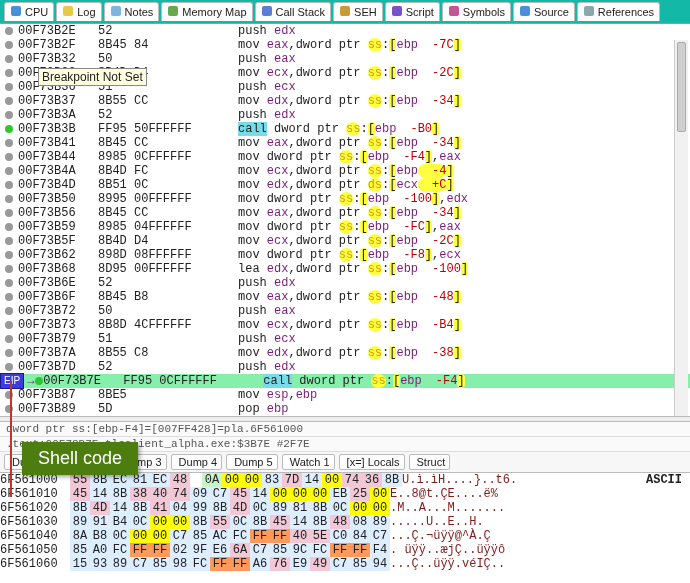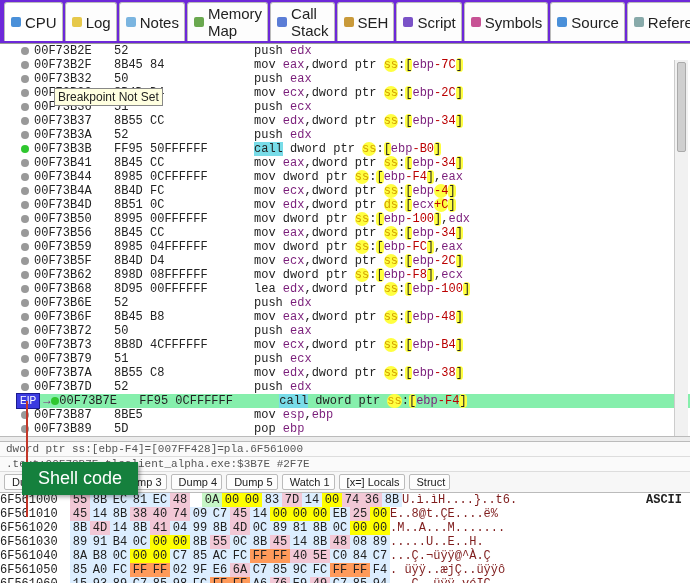--- a/index.html
+++ b/index.html
@@ -1,59 +1,59 @@
 <!DOCTYPE html>
 <html><head>
 <meta charset="utf-8">
 <style>
   * { box-sizing: border-box; margin: 0; padding: 0; }
   body { font-family: "Consolas", "Courier New", monospace; font-size: 12px; background: #fff; color: #222; width: 690px; }
-  .tabbar { display: flex; border-bottom: 1px solid #999; background: #6d28d9; padding:2px 4px; gap:2px; font-family: Tahoma, sans-serif; font-size:15px;}
+  .tabbar { display: flex; border-bottom: 1px solid #999; background: #14b8a6; padding:2px 4px; gap:2px; font-family: Tahoma, sans-serif; font-size:11px;}
   .tab { display:flex; align-items:center; gap:3px; padding:2px 5px; border:1px solid #bbb; border-bottom:none; background:#fdfdfd; border-radius:3px 3px 0 0; cursor:pointer;}
   .tab.active { background:#fff; }
   .tab svg { width:12px; height:12px; }
   .disasm { position:relative; background:#fff; }
   .row { display:flex; align-items:center; height:14px; line-height:14px; white-space:pre; }
   .row.hl { background:#86efac; }
   .gutter { width:18px; display:flex; align-items:center; justify-content:center;}
   .bullet { width:8px; height:8px; border-radius:50%; background:#999;}
   .bullet.green { background:#2fc72f;}
   .addr { width:80px; color:#222; }
   .bytes { width:140px; color:#222;}
   .instr .mnem { color:#222;}
   .instr .reg { color:#7a1d7a;}
   .instr .kw { color:#222;}
   .instr .seg { color:#d4a000;}
-  .instr .imm { color:#bb0000;}
+  .instr .imm { color:#bb0000;padding-left:14px;}
   .instr .bracks { color:#222;}
   .instr .callhl { background:#78dce8;}
   .instr .hltok { background:#ffff40;border-radius:7px;}
   .eip-badge { position:absolute; left:0; background:#3b3be0; color:#fff; font-size:10px; padding:0 3px; border:1px solid #1a1a90; font-family:Tahoma,sans-serif;}
   .eip-arrow { color:#7a1d7a; font-weight:bold; padding:0 2px;}
   .tooltip { position:absolute; left:38px; top:44px; background:#ffffe0; border:1px solid #888; font-family:Tahoma,sans-serif; font-size:12px; padding:1px 3px; }
   .divider { height:6px; background:#ececec; border-top:1px solid #bbb; border-bottom:1px solid #bbb;}
   .infoline { padding:1px 6px; font-size:11px; color:#555; background:#fafafa; border-bottom:1px solid #ddd;}
   .dumptabs { display:flex; gap:4px; padding:2px 4px; font-family:Tahoma,sans-serif; font-size:11px; border-bottom:1px solid #bbb; background:#f7f7f7;}
   .dumptab { display:flex; align-items:center; gap:3px; padding:1px 4px; border:1px solid #bbb; border-radius:2px; background:#fdfdfd; cursor:pointer;}
-  .callout { position:absolute; left:22px; background:#15803d; color:#fff; font-family:Arial,sans-serif; font-size:18px; padding:6px 16px; box-shadow:2px 2px 4px rgba(0,0,0,.35); z-index:20;}
+  .callout { position:absolute; left:22px; background:#4d7c0f; color:#fff; font-family:Arial,sans-serif; font-size:18px; padding:6px 16px; box-shadow:2px 2px 4px rgba(0,0,0,.35); z-index:20;}
   .callout-line { position:absolute; left:10px; width:2px; background:#c23628; z-index:15;}
   .hexwrap { position:relative; }
   .hexhdr { position:absolute; right:8px; top:0; font-size:12px;font-weight:bold; }
   .hexrow { display:flex; height:14px; line-height:14px; white-space:pre;}
   .hexaddr { width:70px; color:#222;}
   .hexbytes span { display:inline-block; width:20px; text-align:center;}
   .hexascii { padding-left:0; color:#7f1d1d;}
   .b00 { background:#ffff00;}
   .b0A { background:#c6f6c6;margin-left:12px;}
   .bFF { background:#ff9a5a;}
   .bPrint { background:#f2c8d6;}
   .bOther { background:#dceeff;}
   .scrollhint { position:absolute; right:2px; top:16px; bottom:0; width:14px; background:#f1f1f1; border-left:1px solid #ccc;}
   .scrollthumb{ position:absolute; left:2px; right:2px; top:2px; height:90px; background:#cfcfcf; border:1px solid #aaa; border-radius:2px;}
-  .pane { position:relative;margin-left:16px; }
+  .pane { position:relative; }
 </style>
 </head>
 <body>
 
 <div class="tabbar" id="tabbar">
     <div class="tab active">
       <span><svg viewBox="0 0 12 12">
           <rect x="1" y="1" width="10" height="10" rx="2" fill="#4a90d9"></rect>
         </svg></span>
       <span>CPU</span>

